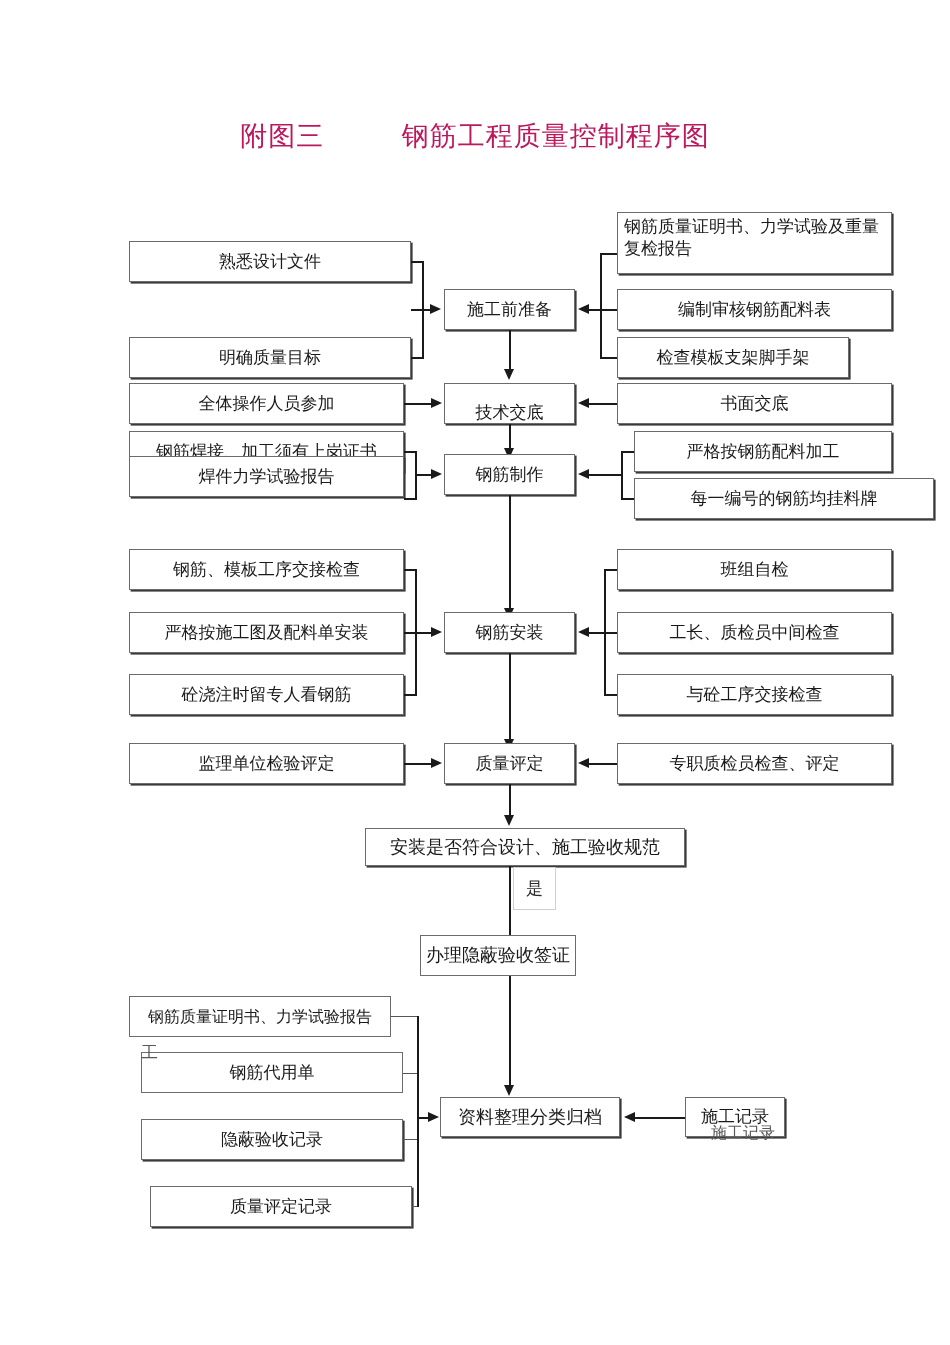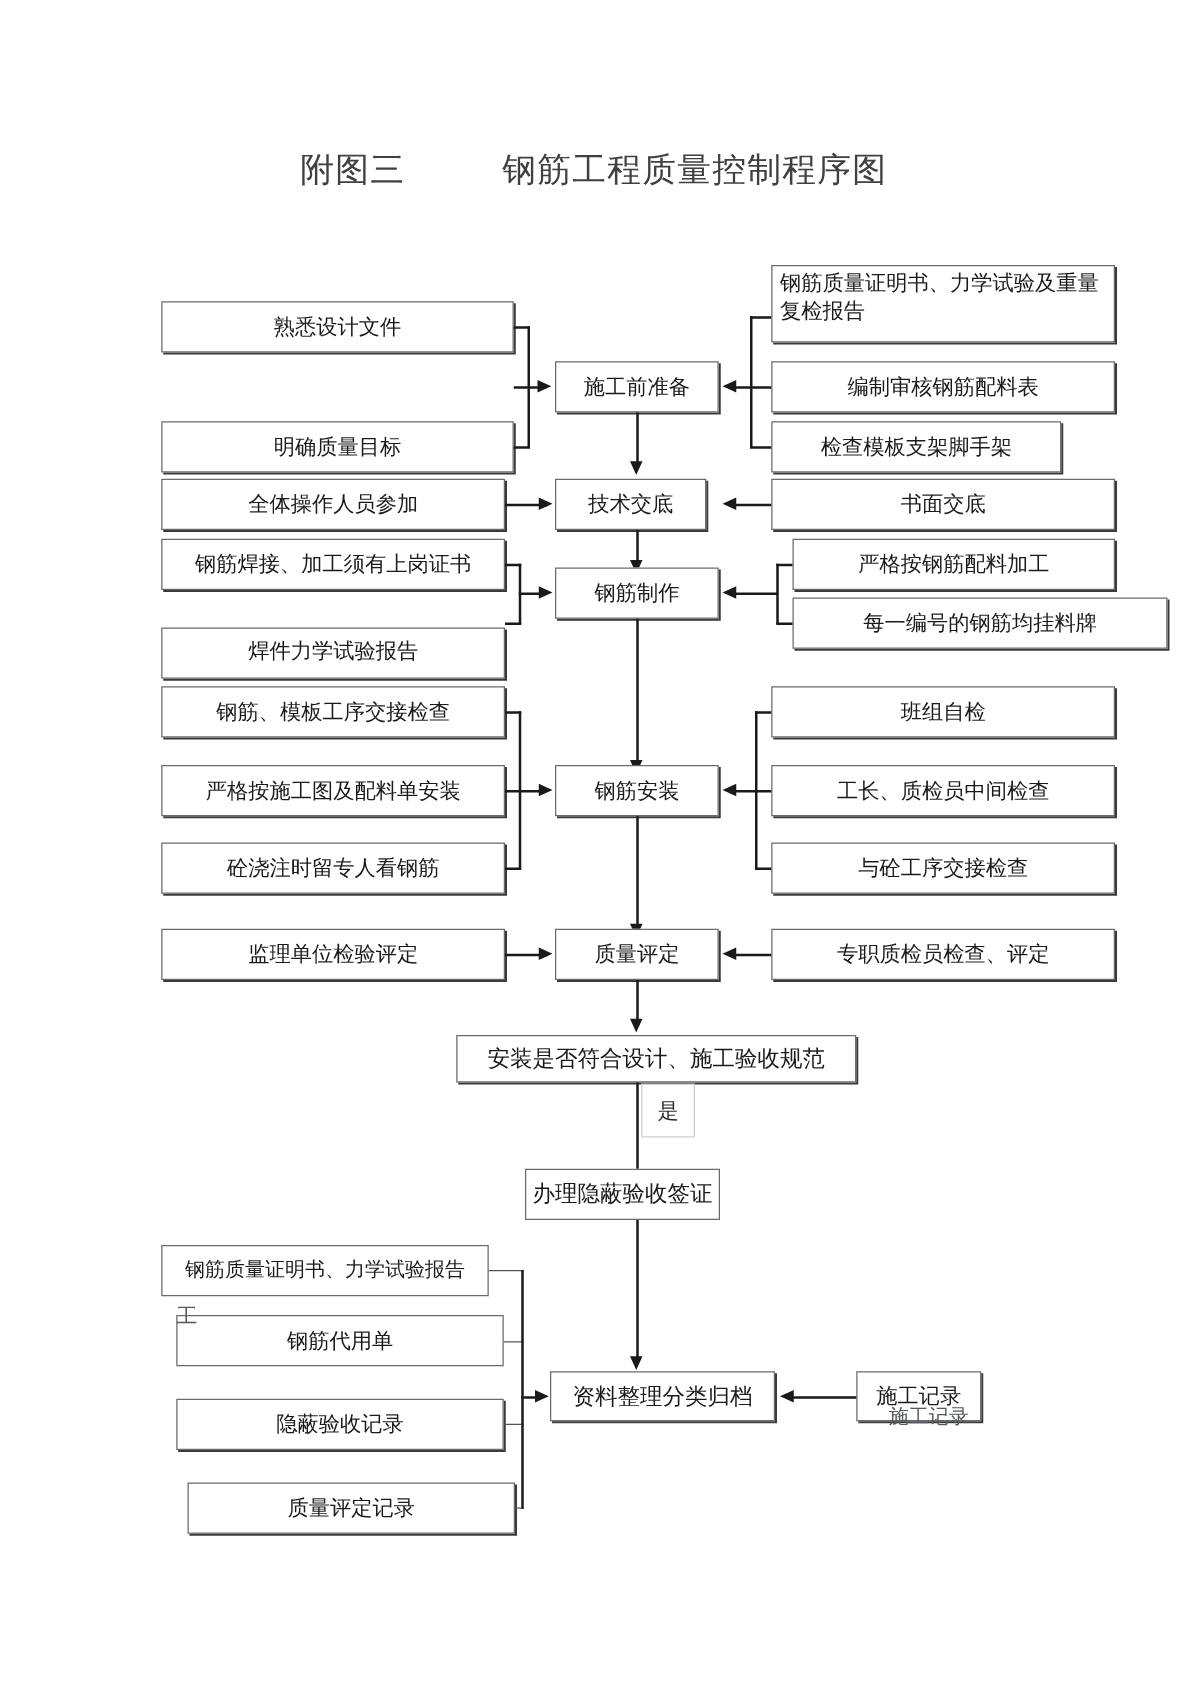--- a/index.html
+++ b/index.html
@@ -22,21 +22,21 @@
   
   .title {
     position: absolute;
     left: 0;
     top: 118px;
     width: 950px;
     text-align: center;
     font-size: 27px;
     letter-spacing: 1px;
     white-space: pre;
-    color: #404040;
+    color: #be185d;
   }
   
   .box {
     position: absolute;
     box-sizing: border-box;
     border: 1px solid #6b6b6b;
     background: #ffffff;
     display: flex;
     align-items: center;
     justify-content: center;
@@ -146,37 +146,37 @@
 
   <div class="v-line" style="left:509px; top:330px; height:42px;"></div>
   <div class="arrow down" style="left:504px; top:369px;"></div>
 
   <div class="box shadow" style="left:129px; top:383px; width:275px; height:41px;">
     <span>全体操作人员参加</span>
   </div>
   <div class="h-line" style="left:404px; top:403px; width:34px;"></div>
   <div class="arrow right" style="left:431px; top:398px;"></div>
 
-  <div class="box shadow" style="left:444px; top:383px; width:121px; height:41px;">
+  <div class="box shadow" style="left:444px; top:383px; width:131px; height:41px;align-items:flex-end;">
     <span>技术交底</span>
   </div>
 
   <div class="box shadow" style="left:617px; top:383px; width:275px; height:41px;">
     <span>书面交底</span>
   </div>
   <div class="h-line" style="left:588px; top:403px; width:29px;"></div>
   <div class="arrow left" style="left:578px; top:398px;"></div>
 
   <div class="v-line" style="left:509px; top:424px; height:27px;"></div>
   <div class="arrow down" style="left:504px; top:448px;"></div>
 
   <div class="box shadow" style="left:129px; top:431px; width:275px; height:41px;">
     <span>钢筋焊接、加工须有上岗证书</span>
   </div>
-  <div class="box shadow" style="left:129px; top:502px; width:275px; height:41px;font-family:Liberation Mono, monospace;">
+  <div class="box shadow" style="left:129px; top:456px; width:275px; height:41px;">
     <span>焊件力学试验报告</span>
   </div>
   <div class="h-line" style="left:404px; top:451px; width:13px;"></div>
   <div class="h-line" style="left:404px; top:498px; width:13px;"></div>
   <div class="v-line" style="left:415px; top:451px; height:48px;"></div>
   <div class="h-line" style="left:415px; top:474px; width:22px;"></div>
   <div class="arrow right" style="left:431px; top:469px;"></div>
 
   <div class="box shadow" style="left:444px; top:454px; width:131px; height:41px;">
     <span>钢筋制作</span>

